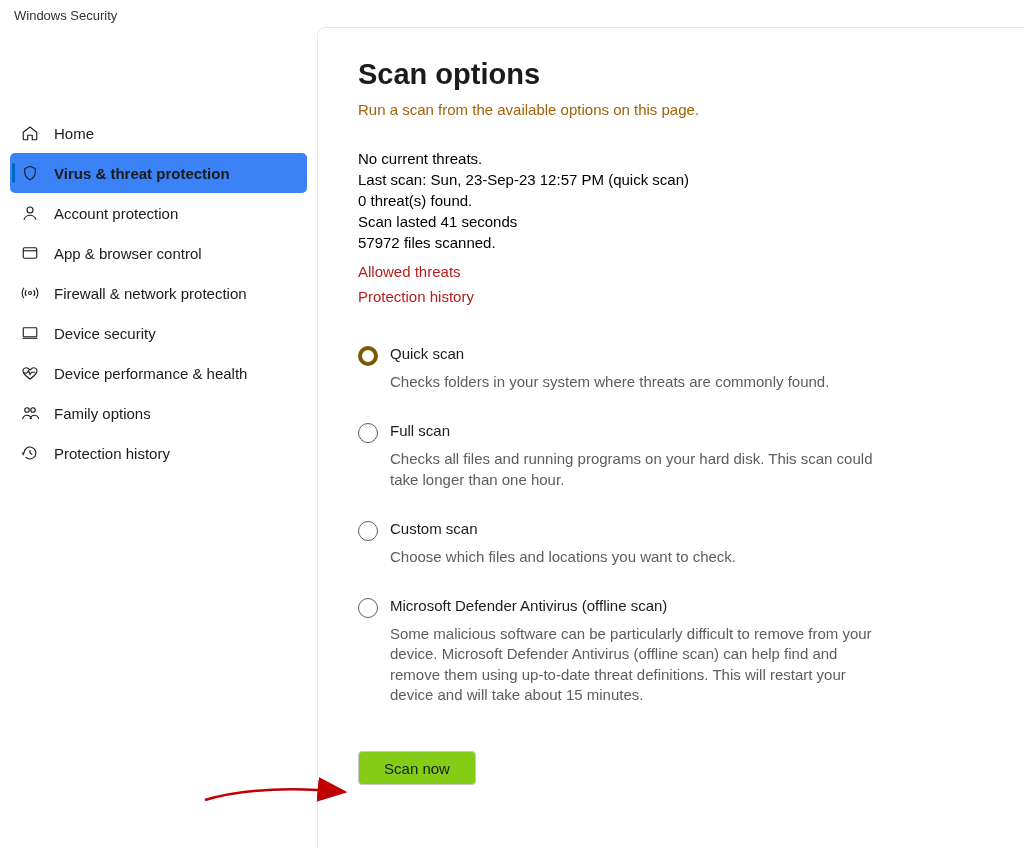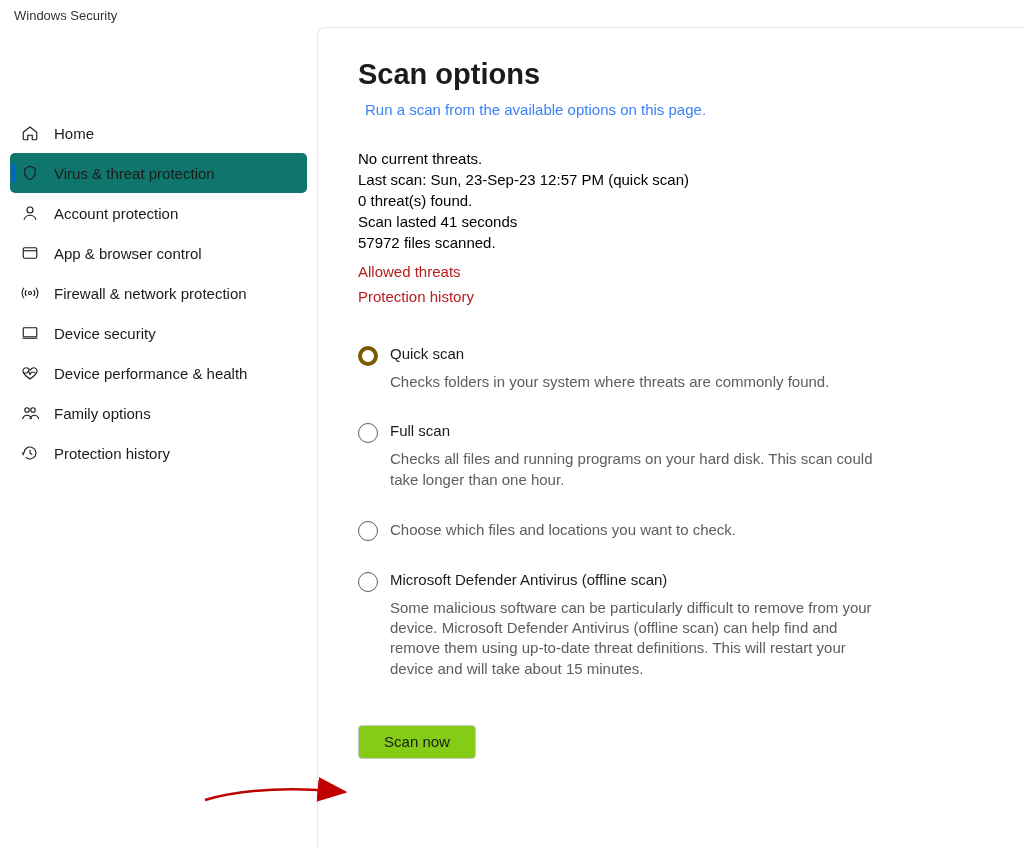--- a/index.html
+++ b/index.html
@@ -50,21 +50,22 @@
   .sb-item {
     display: flex; align-items: center;
     height: 40px;
     padding: 0 10px 0 10px;
     border-radius: 5px;
     margin: 0 4px;
     cursor: pointer;
     position: relative;
   }
   .sb-item.selected {
-    background: #0f766e;
+    background: #3b82f6;
+    font-weight: bold;
   }
   .sb-item.selected::before {
     content: "";
     position: absolute;
     left: 2px; top: 10px; bottom: 10px;
     width: 3px;
     background: #0067c0;
     border-radius: 3px;
   }
   .sb-icon {
@@ -86,22 +87,22 @@
     overflow: hidden;
     position: relative;
   }
   .page-title {
     font-size: 29px;
     font-weight: 600;
     margin: 0 0 10px 0;
   }
   .page-subtitle {
     font-size: 15px;
-    color: #3b82f6;
-    margin: 0 0 30px 7px;
+    color: #a16207;
+    margin: 0 0 30px 0;
   }
   .status-block { font-size: 15px; color: #000000; line-height: 1.4; margin-bottom: 10px; }
   .status-block div { margin: 0; }
   .link { color: #b91c1c; font-size: 15px; display: block; margin-top: 8px; cursor: pointer; }
   .options {
     margin-top: 40px;
   }
   .opt {
     display: flex;
     align-items: flex-start;
@@ -292,20 +293,21 @@
           <span class="radio"></span>
           <div class="opt-body">
             <div class="opt-title">Full scan</div>
             <div class="opt-desc">Checks all files and running programs on your hard disk. This scan could take longer than one hour.</div>
           </div>
         </div>
 
         <div class="opt">
           <span class="radio"></span>
           <div class="opt-body">
+            <div class="opt-title">Custom scan</div>
             <div class="opt-desc">Choose which files and locations you want to check.</div>
           </div>
         </div>
 
         <div class="opt">
           <span class="radio"></span>
           <div class="opt-body">
             <div class="opt-title">Microsoft Defender Antivirus (offline scan)</div>
             <div class="opt-desc">Some malicious software can be particularly difficult to remove from your device. Microsoft Defender Antivirus (offline scan) can help find and remove them using up-to-date threat definitions. This will restart your device and will take about 15 minutes.</div>
           </div>

